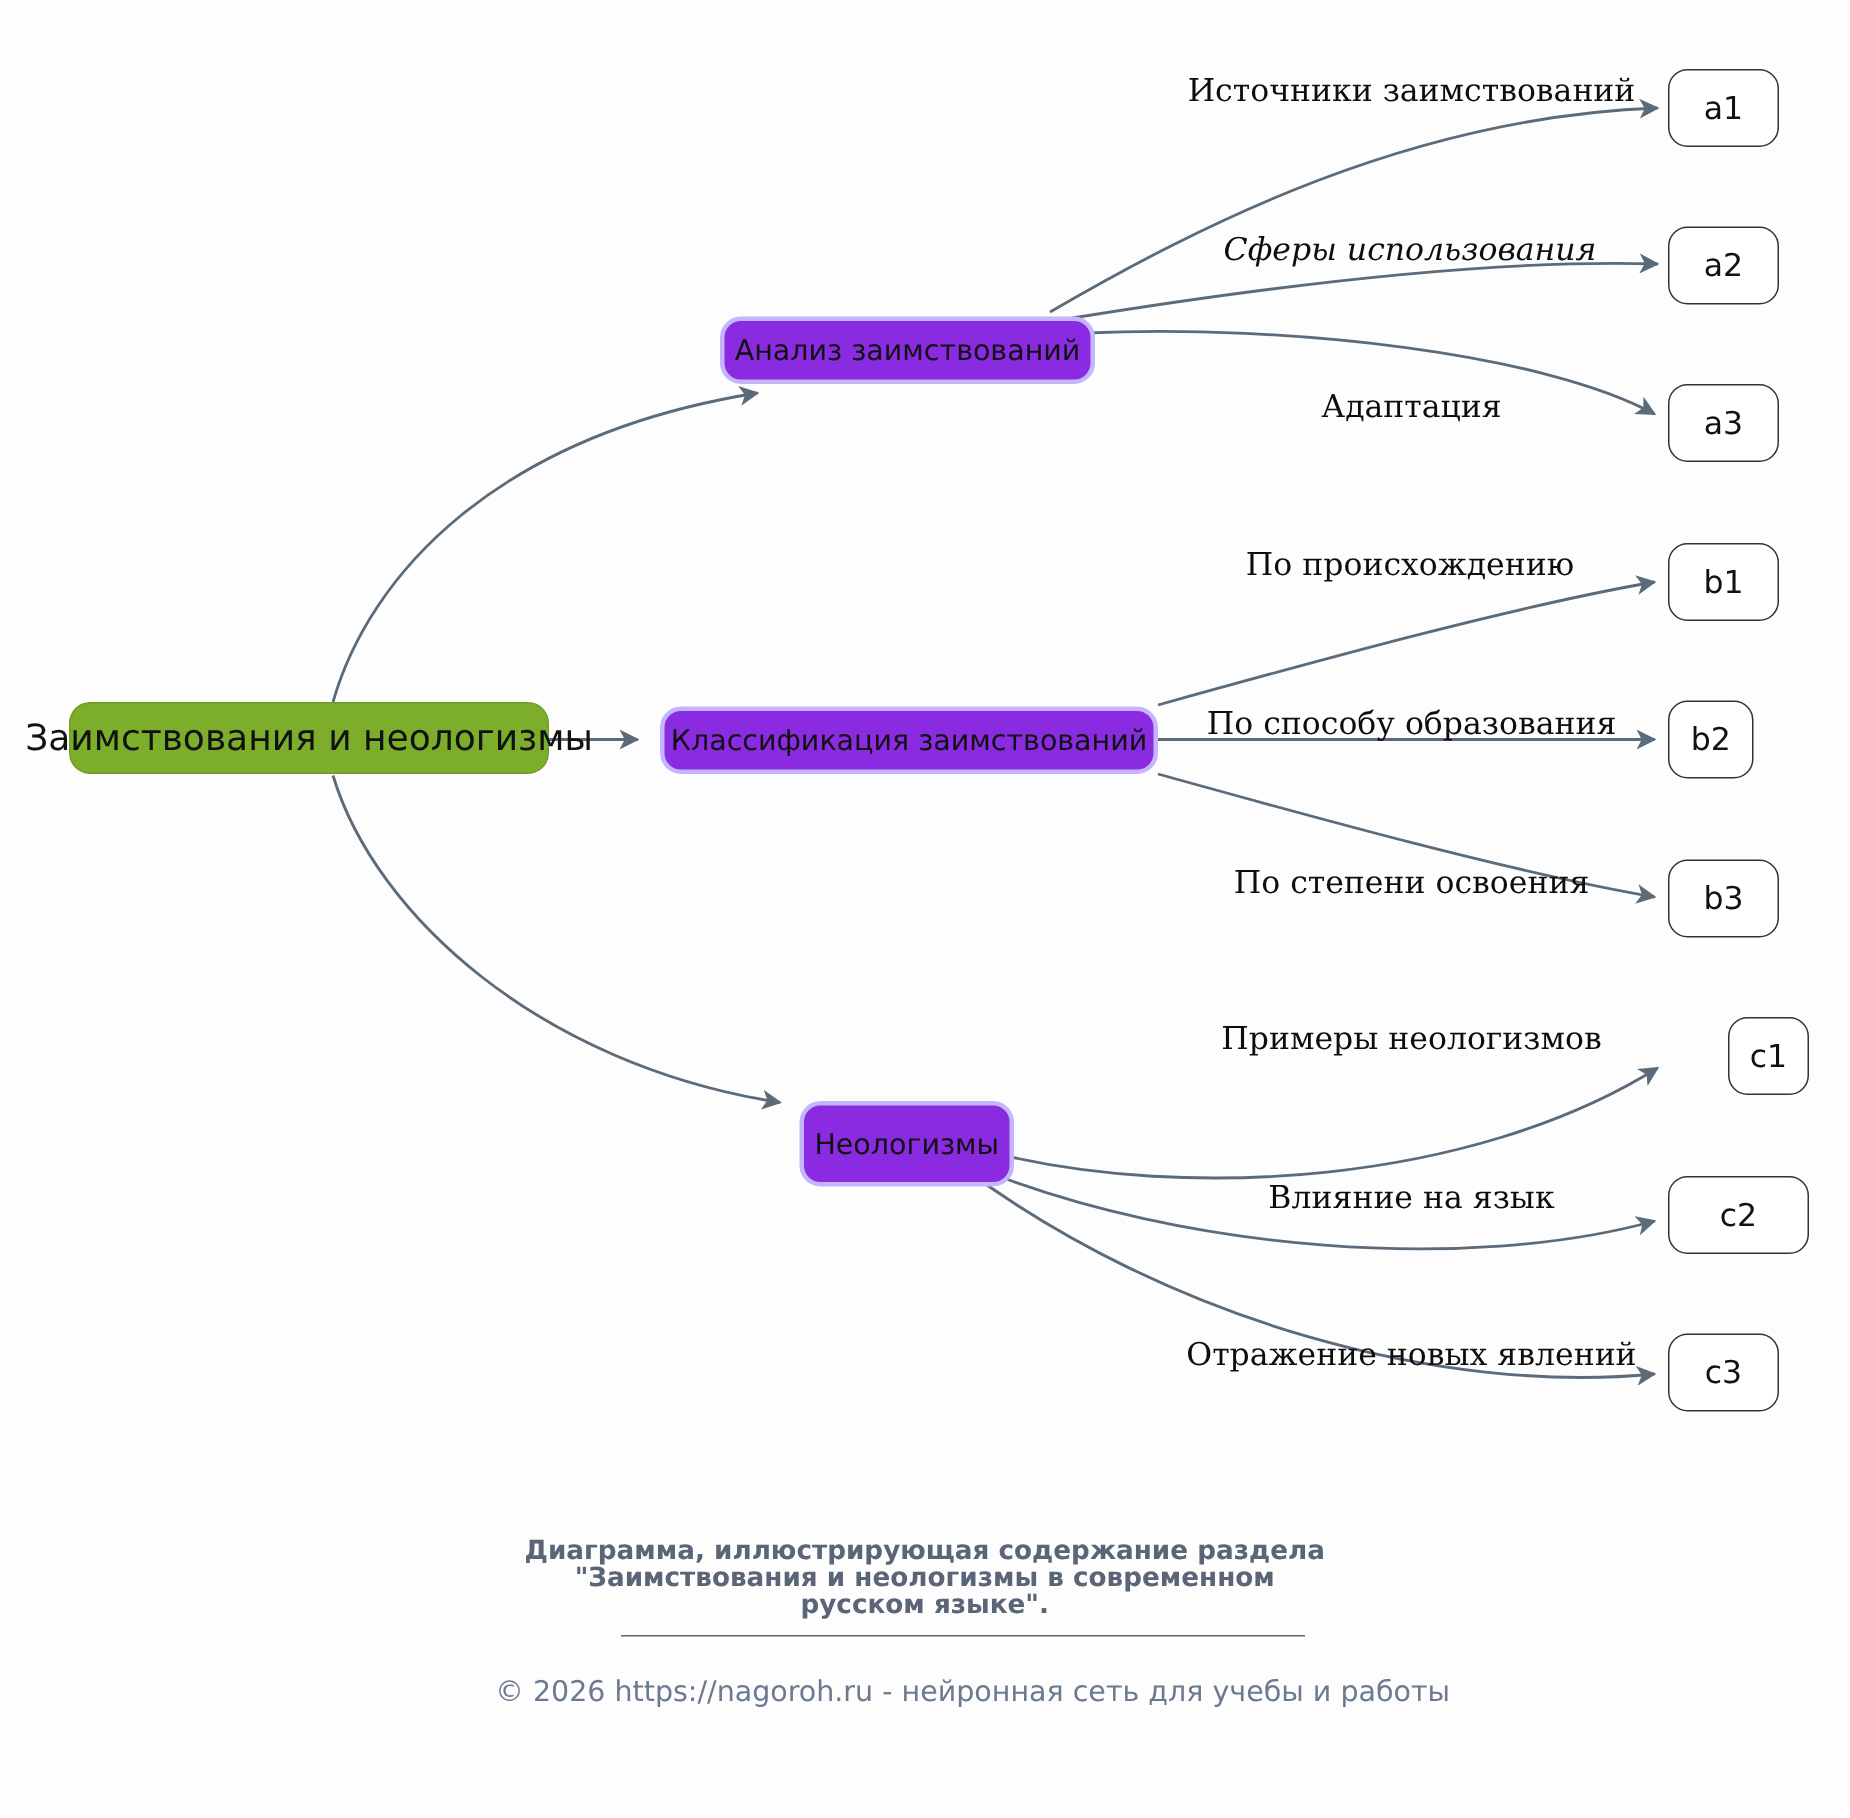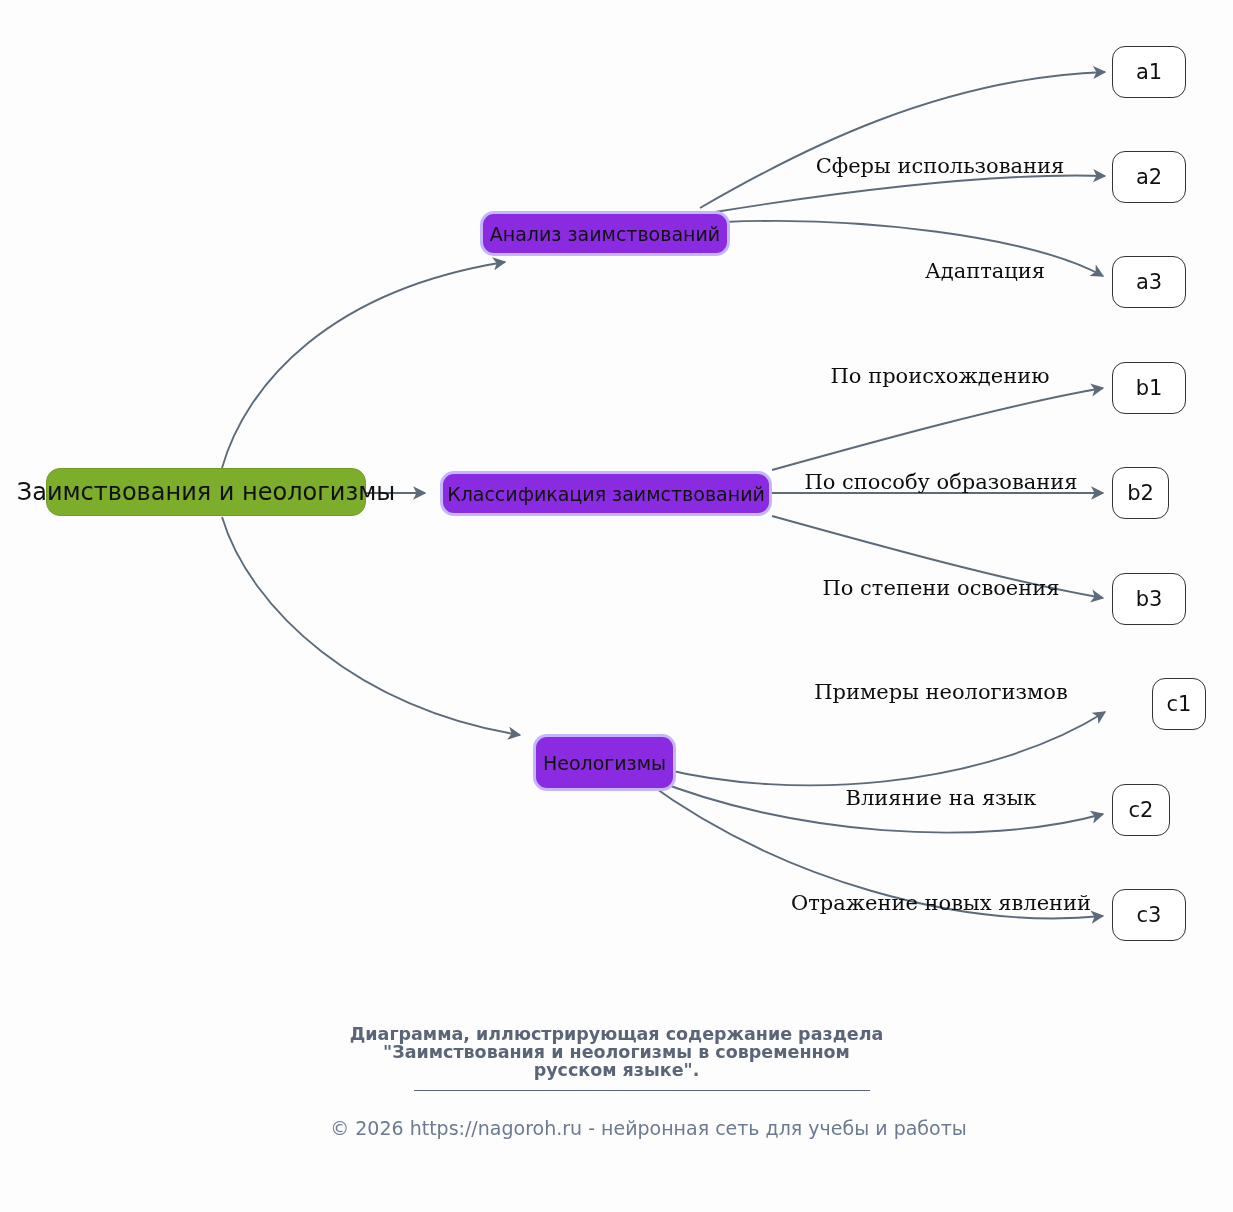--- a/index.html
+++ b/index.html
@@ -153,29 +153,30 @@
   <div class="node node-leaf" style="left:1112px; top:467px; width:57px; height:52px;">
     <span>b2</span>
   </div>
   <div class="node node-leaf" style="left:1112px; top:573px; width:74px; height:52px;">
     <span>b3</span>
   </div>
 
   <div class="node node-leaf" style="left:1152px; top:678px; width:54px; height:52px;">
     <span>c1</span>
   </div>
-  <div class="node node-leaf" style="left:1112px; top:784px; width:58px; height:52px;">
+  <div class="node node-leaf" style="left:1112px; top:784px; width:94px; height:52px;">
     <span>c2</span>
   </div>
   <div class="node node-leaf" style="left:1112px; top:889px; width:74px; height:52px;">
     <span>c3</span>
   </div>
 
-  <div class="edge-label" style="left:940px; top:154px;">Сферы использования</div>
-  <div class="edge-label" style="left:941px; top:259px;margin-left:44px;">Адаптация</div>
+  <div class="edge-label" style="left:941px; top:48px;">Источники заимствований</div>
+  <div class="edge-label" style="left:940px; top:154px;font-style:italic;">Сферы использования</div>
+  <div class="edge-label" style="left:941px; top:259px;">Адаптация</div>
 
   <div class="edge-label" style="left:940px; top:364px;">По происхождению</div>
   <div class="edge-label" style="left:941px; top:470px;">По способу образования</div>
   <div class="edge-label" style="left:941px; top:576px;">По степени освоения</div>
 
   <div class="edge-label" style="left:941px; top:680px;">Примеры неологизмов</div>
   <div class="edge-label" style="left:941px; top:786px;">Влияние на язык</div>
   <div class="edge-label" style="left:941px; top:891px;">Отражение новых явлений</div>
 
   <div class="caption" style="top:1024px;">Диаграмма, иллюстрирующая содержание раздела</div>

